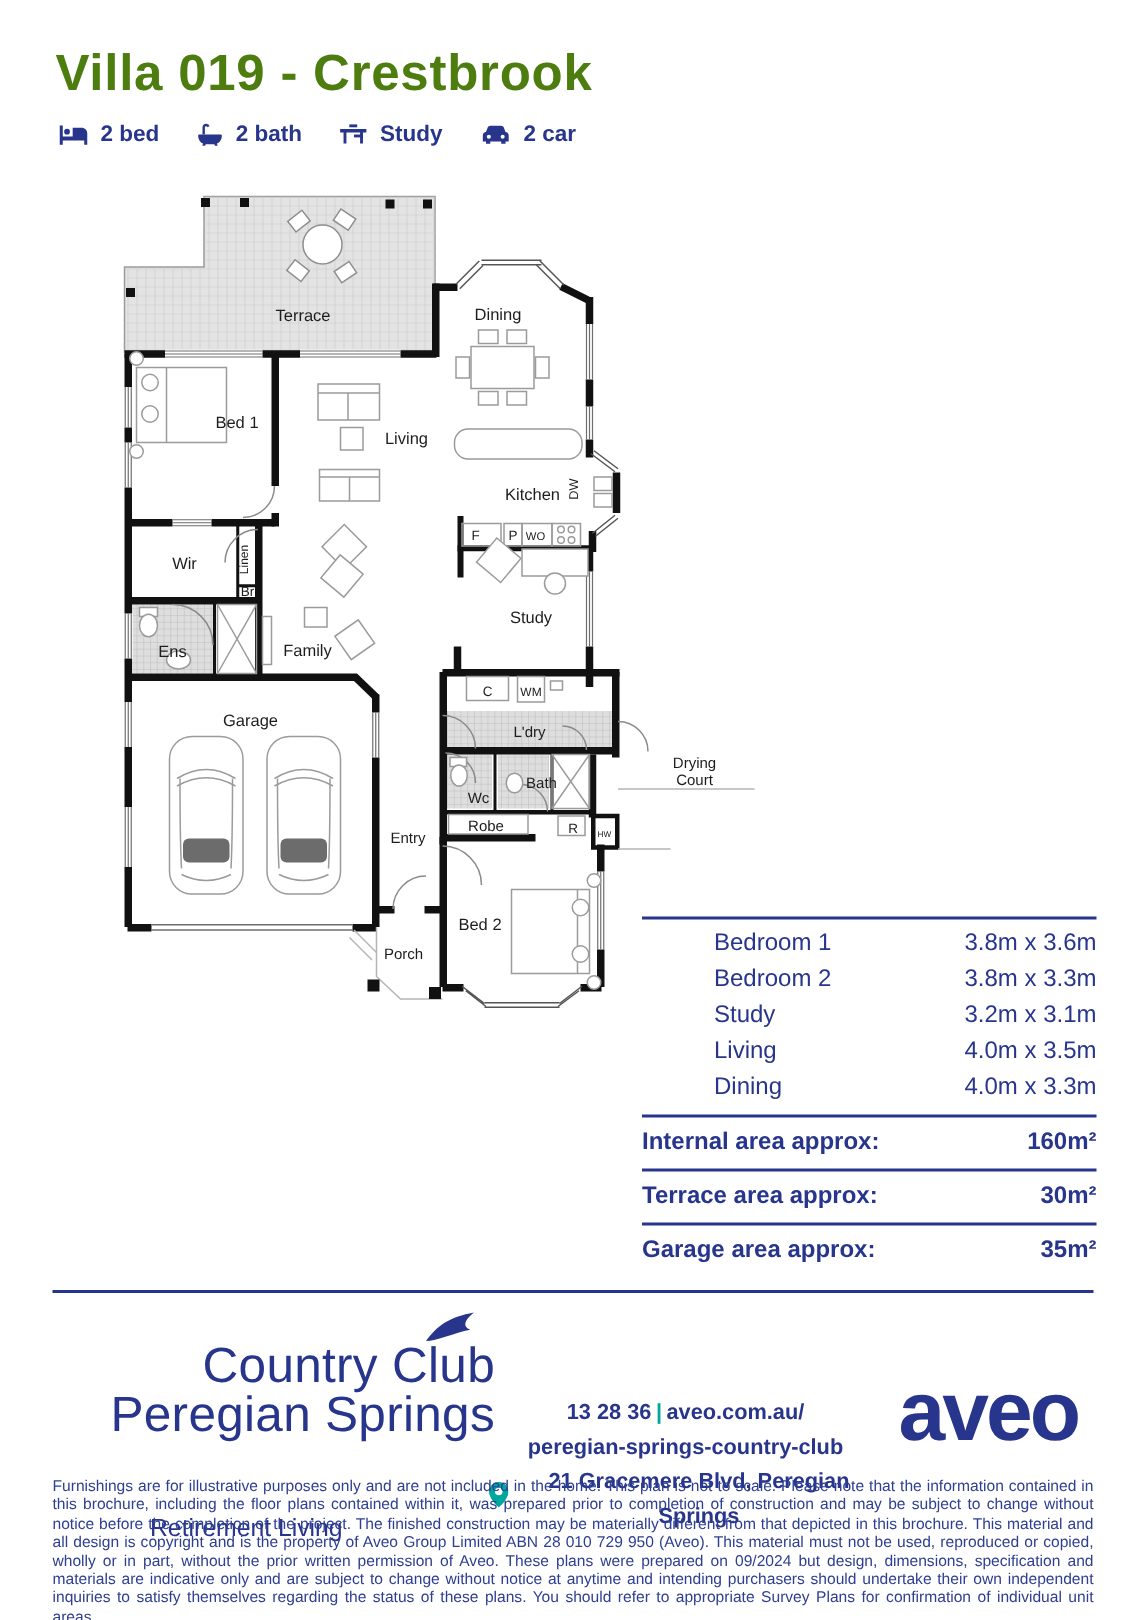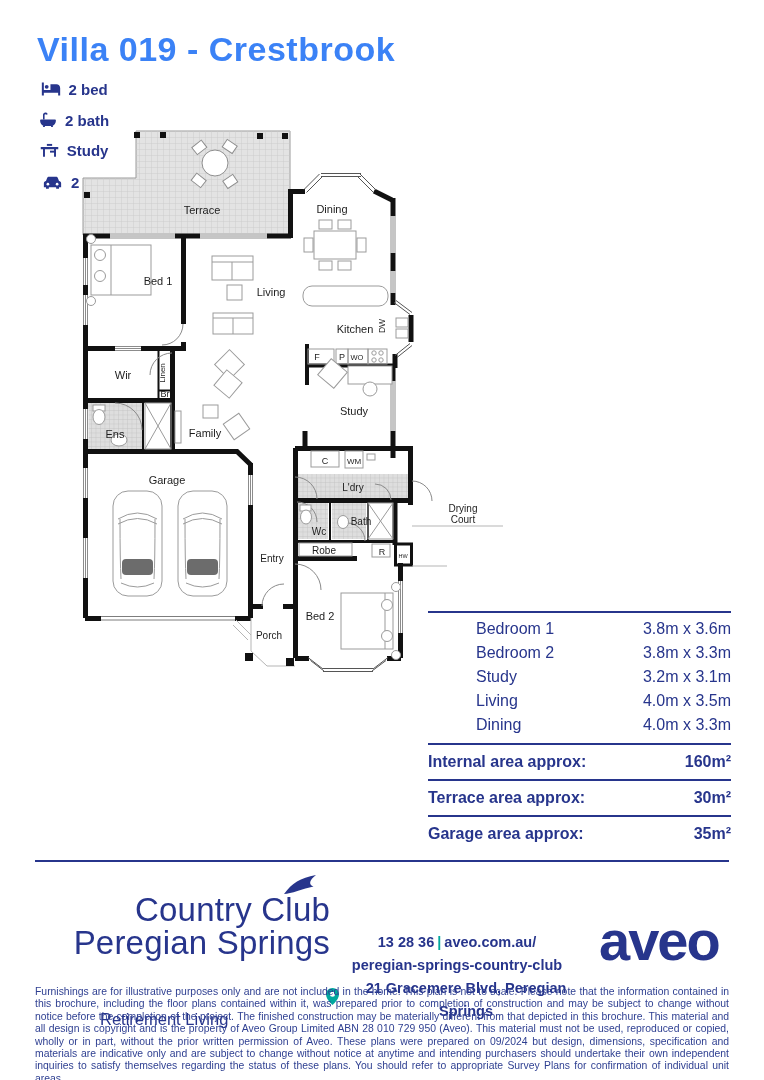--- a/index.html
+++ b/index.html
@@ -1,21 +1,21 @@
 <!DOCTYPE html>
 <html><head>
 <meta charset="utf-8">
 <style>
   html,body{margin:0;padding:0;background:#fff;}
   .page{position:relative;width:764px;height:1080px;background:#fff;overflow:hidden;
         font-family:"Liberation Sans",sans-serif;color:#27358c;}
   .title{position:absolute;left:37px;top:30px;font-size:34px;font-weight:600;
-         letter-spacing:.5px;color:#3b82f6;}
+         letter-spacing:.5px;color:#4d7c0f;}
   .features{position:absolute;left:38px;top:78px;display:flex;align-items:center;gap:10px;
-            font-size:15px;font-weight:600;color:#27358c;flex-direction:column;}
+            font-size:15px;font-weight:600;color:#27358c;}
   .feature{display:flex;align-items:center;gap:7px;margin-right:14px;}
   .feature svg{display:block;}
   .plan{position:absolute;left:55px;top:113px;}
   
   .dims{position:absolute;left:428px;top:611px;width:303px;border-top:2.5px solid #27358c;}
   .dim-row{display:flex;justify-content:space-between;align-items:baseline;
            font-size:16px;color:#27358c;padding:3px 0;margin-left:48px;}
   .dim-row:first-child{padding-top:7px;}
   .dim-rows{padding-bottom:6px;}
   .area-row{display:flex;justify-content:space-between;align-items:baseline;

